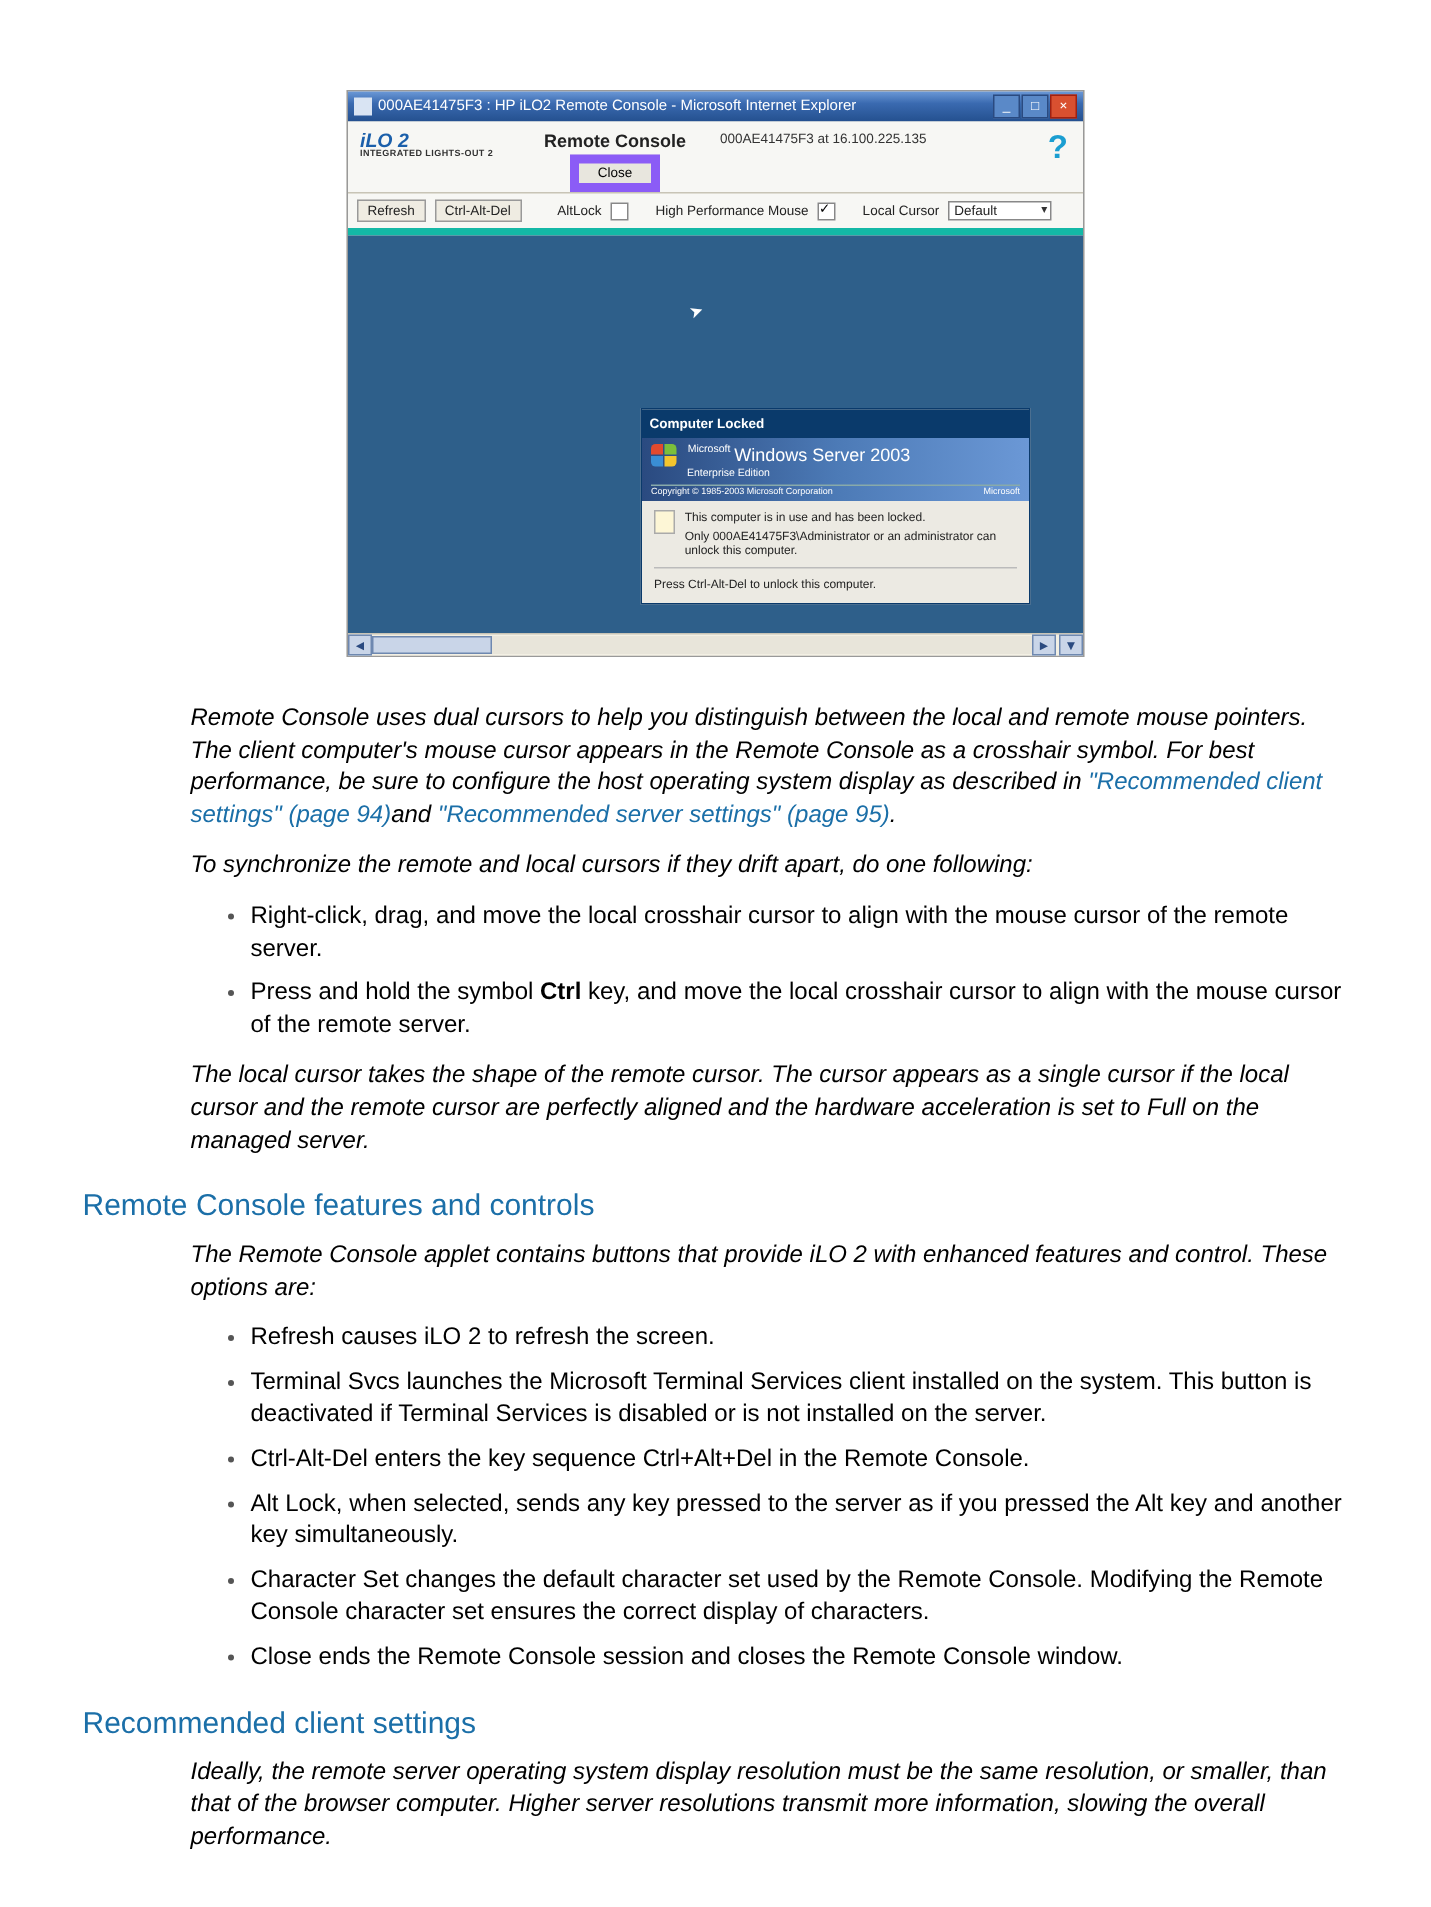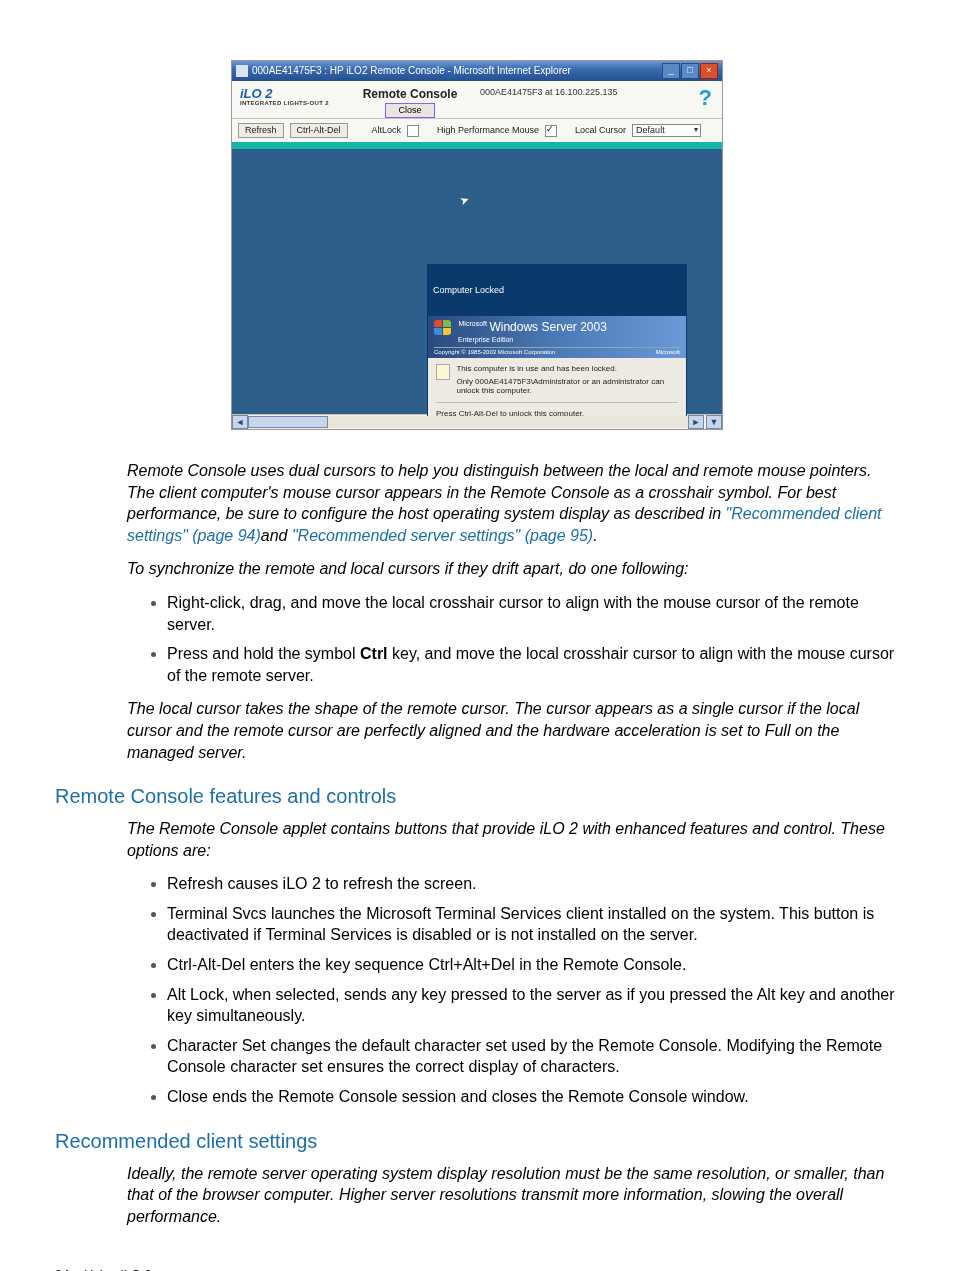--- a/index.html
+++ b/index.html
@@ -51,31 +51,31 @@
     align-items: flex-start;
     position: relative;
     border-bottom: 1px solid #c8c4b6;
   }
   .ilo2 { color: #1b5faa; font-weight: bold; font-size: 13px; font-style: italic; line-height:1; }
   .subilo { font-size: 6px; font-weight: bold; color:#333; letter-spacing:0.3px; }
   .remoteconsole-title {
     font-weight: bold; font-size: 12px; color:#222; text-align:center;
   }
   .closebtn {
-    display:inline-block; padding:1px 12px; border:1px solid #8b5cf6; background:#e8e6de; font-size:9px; margin-top:2px;
+    display:inline-block; padding:1px 12px; border:6px solid #8b5cf6; background:#e8e6de; font-size:9px; margin-top:2px;
   }
   .helpq {
     color:#1b9ed1; font-size:22px; font-weight:bold; position:absolute; right:10px; top:4px;
   }
   .hint {
     font-size:8px; color:#333; margin-left:8px; line-height:1.2;
   }
   .toolbar {
     background:#f7f7f4; padding:4px 6px; display:flex; align-items:center; gap:6px;
-    border-bottom:7px solid #14b8a6; font-size:9px; color:#222;
+    border-bottom:5px solid #14b8a6; font-size:9px; color:#222;
   }
   .tbbtn {
     padding:1px 6px; border:1px solid #999; background:#efece2;
   }
   .tbchk { width:10px; height:10px; border:1px solid #888; background:#fff; display:inline-block; vertical-align:middle; position:relative;}
   .tbchk.checked::after{content:"✓"; position:absolute; left:0; top:-2px; font-size:9px; color:#000;}
   .tbsel {
     border:1px solid #888; background:#fff; padding:0 14px 1px 3px; position:relative; min-width:50px; display:inline-block;
   }
   .tbsel::after{content:"▾"; position:absolute; right:2px; top:0; font-size:8px; color:#333;}
@@ -83,21 +83,21 @@
     background:#2e5f8a; height:265px; position:relative;
   }
   .cursor-arrow {
     position:absolute; left:228px; top:45px; color:#fff; font-size:11px; transform:rotate(-20deg);
   }
   .lockedbox {
     position:absolute; left:195px; top:115px; width:258px;
     background:#eceae3; border:1px solid #0a3a6b;
   }
   .lockedbox .hb {
-    background:#0a3a6b; color:#fff; font-size:9px; font-weight:normal; padding:20px 5px;
+    background:#0a3a6b; color:#fff; font-size:9px; font-weight:bold; padding:4px 5px;
   }
   .lockedbox .banner {
     background: linear-gradient(90deg,#2a4a80,#4c7ab6 50%,#6b98d6);
     color:#fff; padding:4px 6px 2px 6px; position:relative;
   }
   .winflag {
     display:inline-block; width:18px; height:16px; position:relative; margin-right:4px; vertical-align:middle;
   }
   .winflag span{position:absolute; width:8px; height:7px;}
   .winflag .r{background:#e24a2e; left:0; top:0; border-top-left-radius:3px;}

